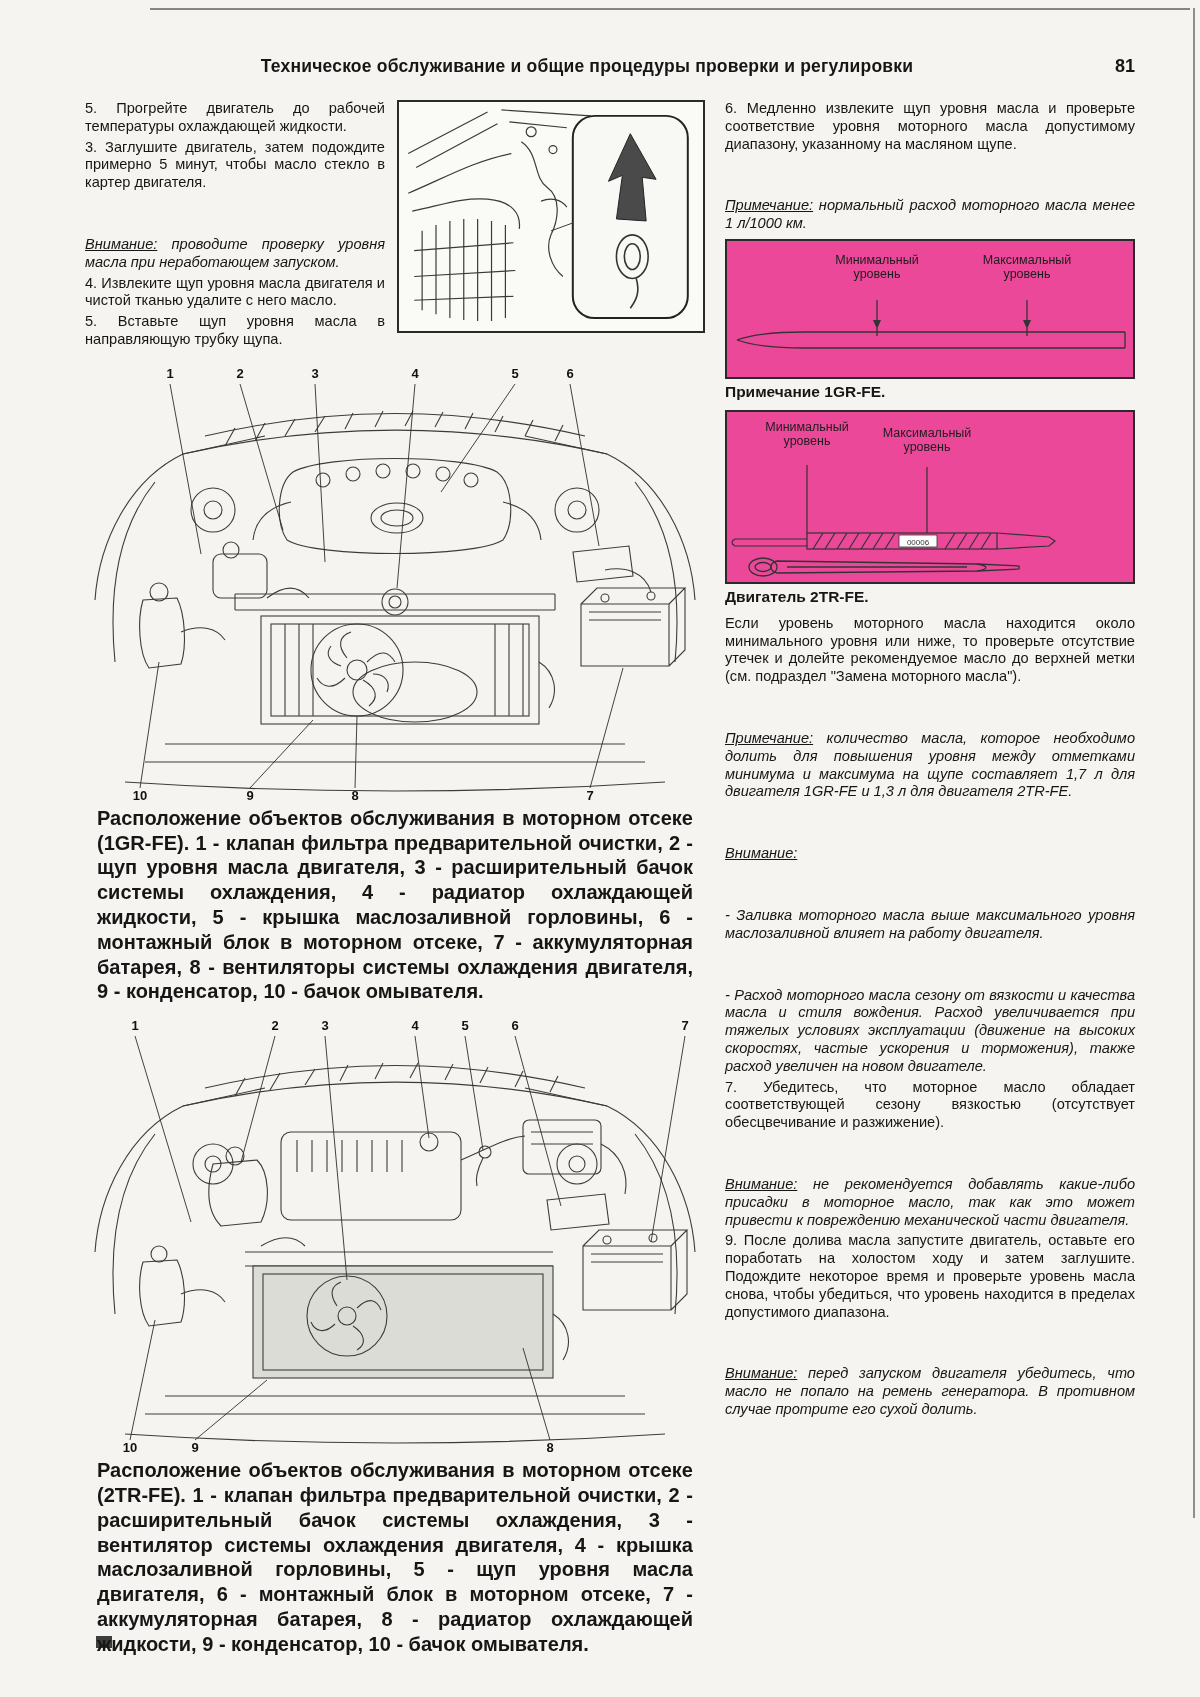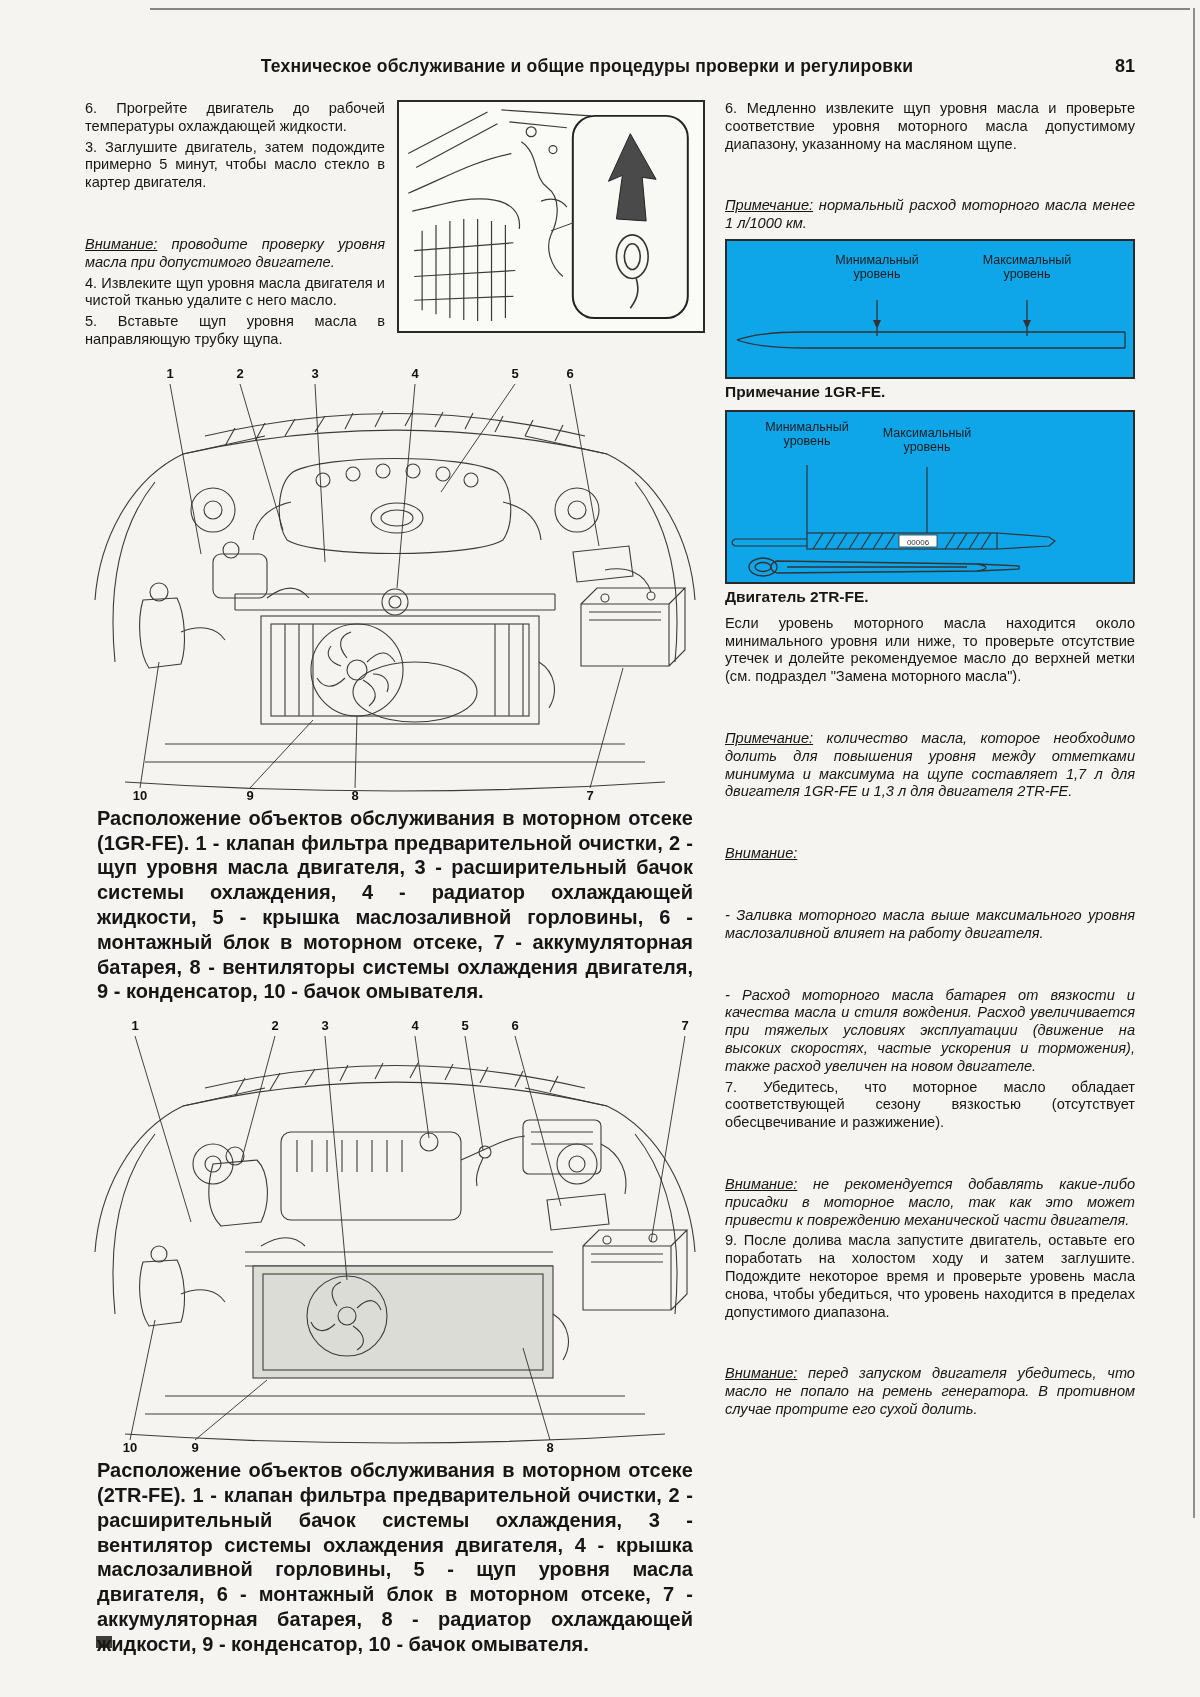--- a/index.html
+++ b/index.html
@@ -28,21 +28,21 @@
 
   .top-row{display:flex;gap:12px;}
   .steps{width:300px;}
   .fig-a{width:308px;height:233px;border:2px solid #2a2a2a;background:#fafaf7;flex:none;}
   .fig-a svg{width:100%;height:100%;display:block;}
 
   .fig-engine{margin:10px 0 4px;}
   .fig-engine svg{width:620px;height:440px;display:block;}
   .caption{font-weight:bold;font-size:20px;line-height:1.24;margin:2px 12px 8px;text-align:justify;}
 
-  .dipstick-box{position:relative;border:2px solid #2a2a2a;background:#0ea5e9;margin:6px 0 4px;}
+  .dipstick-box{position:relative;border:2px solid #2a2a2a;background:#ec4899;margin:6px 0 4px;}
   .box1{height:140px;}
   .box2{height:174px;}
   .dip-label{position:absolute;width:104px;text-align:center;font-size:12.5px;line-height:1.15;color:#1d1d1d;}
   .dip-svg{position:absolute;left:0;bottom:5px;width:100%;}
   .fig-caption{font-weight:bold;font-size:15.5px;margin:0 0 8px;}
   .mt{margin-top:0;}
 </style>
 </head>
 <body>
 
@@ -54,23 +54,23 @@
   <div class="header">
     <div class="header-title">Техническое обслуживание и общие процедуры проверки и регулировки</div>
     <div class="page-number">81</div>
   </div>
 
   <div class="content">
 
     <div class="col-left">
       <div class="top-row">
         <div class="steps">
-          <p>6. Прогрейте двигатель до рабочей температуры охлаждающей жидкости.</p>
+          <p>5. Прогрейте двигатель до рабочей температуры охлаждающей жидкости.</p>
           <p>3. Заглушите двигатель, затем подождите примерно 5 минут, чтобы масло стекло в картер двигателя.</p>
-          <p class="warn"><span class="wlabel">Внимание:</span><span> проводите проверку уровня масла при допустимого двигателе.</span></p>
+          <p class="warn"><span class="wlabel">Внимание:</span><span> проводите проверку уровня масла при неработающем запуском.</span></p>
           <p>4. Извлеките щуп уровня масла двигателя и чистой тканью удалите с него масло.</p>
           <p>5. Вставьте щуп уровня масла в направляющую трубку щупа.</p>
         </div>
 
         <div class="fig-a">
           <svg viewBox="0 0 300 231">
             <g stroke="#3a3a3a" fill="none" stroke-width="1.2">
               <path d="M6,52 L86,10 M14,66 L96,22 M6,92 C40,78 70,60 110,52"></path>
               <path d="M100,8 L190,14 M108,20 L166,26"></path>
               <path d="M10,110 C40,104 60,96 86,98 C110,100 120,112 118,128"></path>
@@ -281,21 +281,21 @@
           </g>
         </svg>
       </div>
       <p class="fig-caption">Двигатель 2TR-FE.</p>
 
       <p>Если уровень моторного масла находится около минимального уровня или ниже, то проверьте отсутствие утечек и долейте рекомендуемое масло до верхней метки (см. подраздел "Замена моторного масла").</p>
       <p class="warn"><span class="wlabel">Примечание:</span><span> количество масла, которое необходимо долить для повышения уровня между отметками минимума и максимума на щупе составляет 1,7 л для двигателя 1GR-FE и 1,3 л для двигателя 2TR-FE.</span></p>
 
       <p class="warn"><span class="wlabel">Внимание:</span></p>
       <p class="warn">- Заливка моторного масла выше максимального уровня маслозаливной влияет на работу двигателя.</p>
-      <p class="warn">- Расход моторного масла батарея от вязкости и качества масла и стиля вождения. Расход увеличивается при тяжелых условиях эксплуатации (движение на высоких скоростях, частые ускорения и торможения), также расход увеличен на новом двигателе.</p>
+      <p class="warn">- Расход моторного масла сезону от вязкости и качества масла и стиля вождения. Расход увеличивается при тяжелых условиях эксплуатации (движение на высоких скоростях, частые ускорения и торможения), также расход увеличен на новом двигателе.</p>
 
       <p class="mt">7. Убедитесь, что моторное масло обладает соответствующей сезону вязкостью (отсутствует обесцвечивание и разжижение).</p>
       <p class="warn"><span class="wlabel">Внимание:</span><span> не рекомендуется добавлять какие-либо присадки в моторное масло, так как это может привести к повреждению механической части двигателя.</span></p>
       <p>9. После долива масла запустите двигатель, оставьте его поработать на холостом ходу и затем заглушите. Подождите некоторое время и проверьте уровень масла снова, чтобы убедиться, что уровень находится в пределах допустимого диапазона.</p>
       <p class="warn"><span class="wlabel">Внимание:</span><span> перед запуском двигателя убедитесь, что масло не попало на ремень генератора. В противном случае протрите его сухой долить.</span></p>
     </div>
   </div>
 </div>
 
 </body></html>

